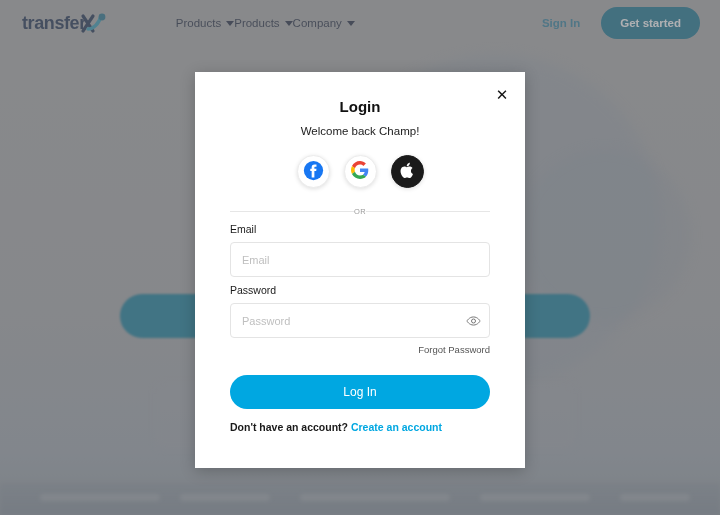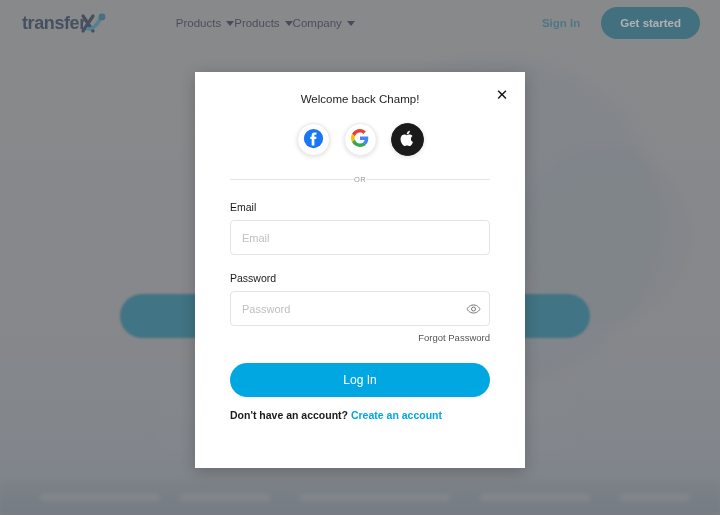--- a/index.html
+++ b/index.html
@@ -176,21 +176,21 @@
     text-align: center;
     font-size: 15px;
     font-weight: bold;
     color: #111;
     margin-top: 8px;
   }
   #modal-subtitle {
     text-align: center;
     font-size: 11.5px;
     color: #1c1c1c;
-    margin-top: 3px;
+    margin-top: 10px;
   }
 
   
   #social-row {
     display: flex;
     justify-content: center;
     gap: 14px;
     margin-top: 18px;
   }
   .social-btn {
@@ -209,21 +209,21 @@
   
   #or-divider {
     display: flex;
     align-items: center;
     margin-top: 19px;
   }
   .or-line { flex: 1; height: 1px; background: #e6e6e6; }
   #or-text { font-size: 7.5px; color: #9a9a9a; letter-spacing: 0.5px; }
 
   
-  .field-group { margin-top: 17px; }
+  .field-group { margin-top: 7px; }
   .field-label {
     display: block;
     font-size: 10.5px;
     color: #1a1a1a;
     margin-bottom: 7px;
   }
   .field-wrap { position: relative; }
   .text-input {
     width: 100%;
     height: 35px;
@@ -336,20 +336,21 @@
     </div>
 
   </div>
 
   <div id="overlay"></div>
 
   <div id="login-modal">
 
     <button id="modal-close">✕</button>
 
+    <div id="modal-title">Login</div>
     <div id="modal-subtitle">Welcome back Champ!</div>
 
     <div id="social-row">
 
       <button class="social-btn">
         <span>
           <svg width="21" height="21" viewBox="0 0 24 24">
             <circle cx="12" cy="12" r="11" fill="#1877F2"></circle>
             <path d="M15.1 12.6h-2.1V20h-3.1v-7.4H8.3V9.9h1.6V8.4c0-2.1 .9-3.4 3.4-3.4h2.1v2.7h-1.3c-1 0-1.1 .4-1.1 1.1v1.1h2.4l-.3 2.7z" fill="#ffffff"></path>
           </svg>

